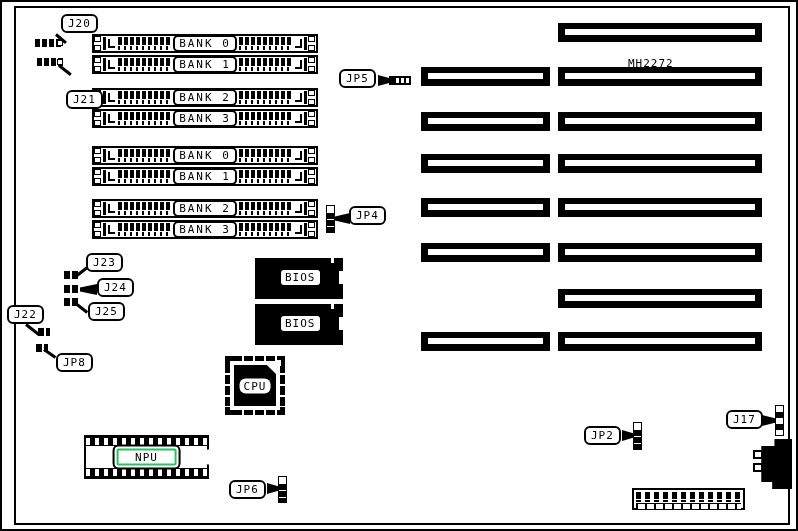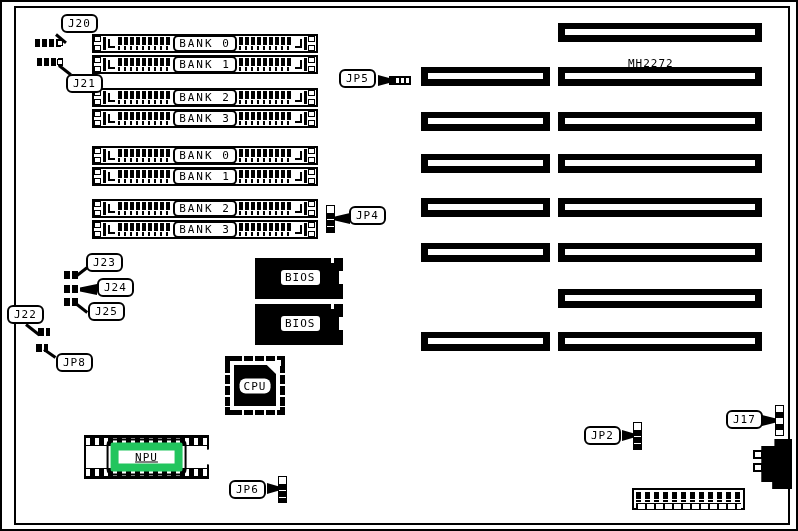--- a/index.html
+++ b/index.html
@@ -57,21 +57,21 @@
   .cpu .core{position:absolute;inset:9px;background:#000;clip-path:polygon(0 0,78% 0,100% 22%,100% 100%,0 100%);}
   .cpu .tkt{position:absolute;left:8px;right:8px;top:0;height:5px;background:repeating-linear-gradient(90deg,rgba(0,0,0,0) 0 9px,#fff 9px 11px);}
   .cpu .tkb{position:absolute;left:8px;right:8px;bottom:0;height:5px;background:repeating-linear-gradient(90deg,rgba(0,0,0,0) 0 9px,#fff 9px 11px);}
   .cpu .tkl{position:absolute;top:8px;bottom:8px;left:0;width:5px;background:repeating-linear-gradient(180deg,rgba(0,0,0,0) 0 9px,#fff 9px 11px);}
   .cpu .tkr{position:absolute;top:8px;bottom:8px;right:0;width:5px;background:repeating-linear-gradient(180deg,rgba(0,0,0,0) 0 9px,#fff 9px 11px);}
   .cpu .corner{position:absolute;right:4px;top:4px;width:6px;height:6px;background:#fff;}
   .cpu .chiplabel{left:50%;top:50%;transform:translate(-50%,-50%);border-radius:6px;}
   .npu{left:82px;top:433px;width:125px;height:44px;border:2px solid #000;background:#fff;}
   .npu .pins{height:9px;background:repeating-linear-gradient(90deg,#fff 0 4px,#000 4px 9px);border-top:1px solid #000;border-bottom:1px solid #000;box-sizing:border-box;}
   .npu .body{position:relative;height:22px;}
-  .npu .chiplabel{left:50%;top:50%;transform:translate(-50%,-50%);border:8px solid #22c55e;outline:2px solid #000;outline-offset:2px;border-radius:2px;padding:0 17px;text-decoration:underline;}
+  .npu .chiplabel{left:50%;top:50%;transform:translate(-50%,-50%);border:2px solid #22c55e;outline:2px solid #000;outline-offset:2px;border-radius:2px;padding:0 17px;}
   .npu .notch{position:absolute;right:-9px;top:50%;transform:translateY(-50%);width:15px;height:15px;border-radius:50%;background:#fff;z-index:2;}
   .kbd{left:611px;top:359px;width:127px;height:40px;background:#000;}
   .kbd .dash-t{position:absolute;left:4px;right:4px;top:3px;border-top:2px dashed #fff;}
   .kbd .dash-b{position:absolute;left:4px;right:4px;bottom:3px;border-top:2px dashed #fff;}
   .kbd .chiplabel{left:48px;top:12px;border-radius:2px;padding:0 2px;}
   .kbd .notch{position:absolute;right:0;top:15px;width:4px;height:11px;background:#fff;}
   
   .din{left:758px;top:437px;width:32px;height:50px;background:#000;
     clip-path:polygon(45% 0,100% 0,100% 100%,38% 100%,38% 86%,4% 86%,4% 14%,45% 14%);}
   .dintab{width:10px;height:9px;background:#fff;border:2px solid #000;z-index:2;}
@@ -267,21 +267,21 @@
   <div class="abs xslot xl" style="top:241px">
       <span class="stripe"></span>
     </div>
   <div class="abs xslot xl" style="top:330px">
       <span class="stripe"></span>
     </div>
 
   <div class="abs model" style="left:626px;top:55px">MH2272</div>
 
   <div class="abs jlabel" style="left:59px;top:12px">J20</div>
-  <div class="abs jlabel" style="left:64px;top:72px">J21</div>
+  <div class="abs jlabel" style="left:64px;top:88px">J21</div>
   <div class="abs jlabel" style="left:84px;top:251px">J23</div>
   <div class="abs jlabel" style="left:95px;top:276px">J24</div>
   <div class="abs jlabel" style="left:86px;top:300px">J25</div>
   <div class="abs jlabel" style="left:5px;top:303px">J22</div>
   <div class="abs jlabel" style="left:54px;top:351px">JP8</div>
   <div class="abs jlabel" style="left:337px;top:67px">JP5</div>
   <div class="abs jlabel" style="left:347px;top:204px">JP4</div>
   <div class="abs jlabel" style="left:227px;top:478px">JP6</div>
   <div class="abs jlabel" style="left:582px;top:424px">JP2</div>
   <div class="abs jlabel" style="left:724px;top:408px">J17</div>

